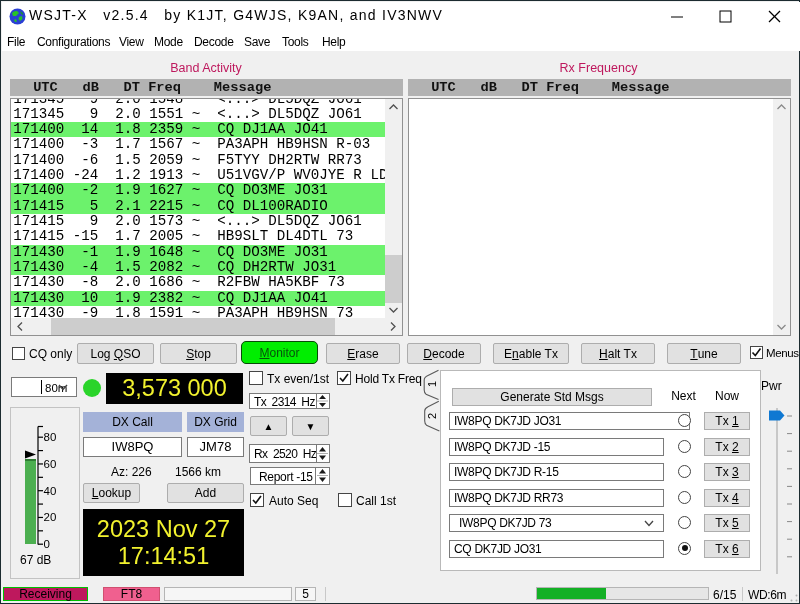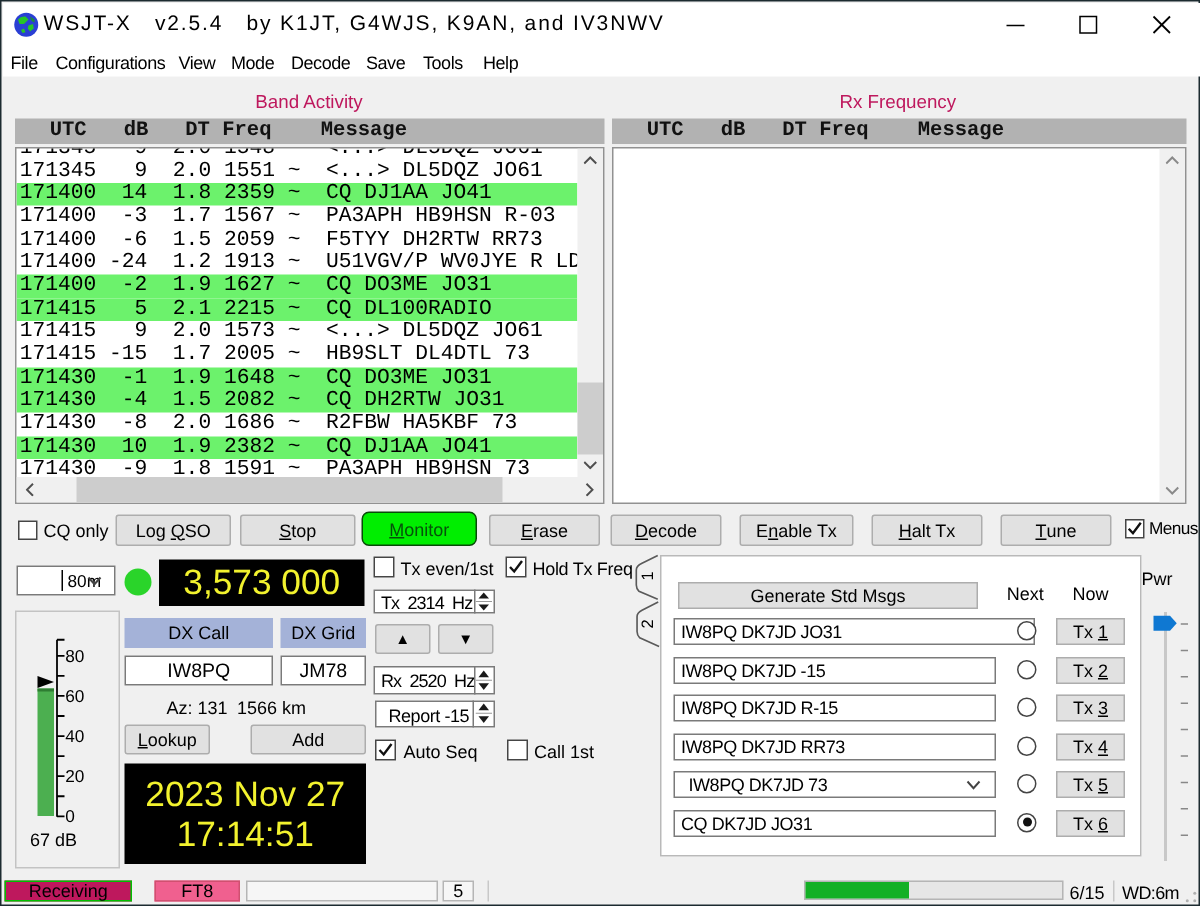--- a/index.html
+++ b/index.html
@@ -196,22 +196,22 @@
       <text x="33.5" y="60.94999999999999" font-size="11.5" font-family="Liberation Sans">60</text>
       <text x="33.5" y="34.19999999999999" font-size="11.5" font-family="Liberation Sans">80</text>
       <path d="M15 43.58749999999999 L26 47.58749999999999 L15 51.58749999999999 Z" fill="#000"></path>
     </svg>
   <div class="lab" style="left:19px;top:552px;">67 dB</div>
 
   <div class="abs blue" style="left:82px;top:411px;width:99px;height:20px;">DX Call</div>
   <div class="abs blue" style="left:186px;top:411px;width:57px;height:20px;">DX Grid</div>
   <div class="field" style="left:82px;top:436px;width:99px;height:20px;text-align:center;line-height:18px;font-size:13px;">IW8PQ</div>
   <div class="field" style="left:186px;top:436px;width:57px;height:20px;text-align:center;line-height:18px;font-size:13px;">JM78</div>
-  <div class="lab" style="left:110px;top:464px;">Az: 131</div>
-  <div class="lab" style="left:157px;top:464px;">1566 km</div>
+  <div class="lab" style="left:110px;top:464px;">Az: 226</div>
+  <div class="lab" style="left:174px;top:464px;">1566 km</div>
   <div class="btn" style="left:82px;top:482px;width:57px;height:20px;"><u>L</u>ookup</div>
   <div class="btn" style="left:166px;top:482px;width:77px;height:20px;">Add</div>
 
   <div class="abs lcd" style="left:82px;top:508px;width:161px;height:67px;font-size:23.5px;text-align:center;line-height:26.5px;">
     <div style="margin-top:7px;">2023 Nov 27</div>
     <div>17:14:51</div>
   </div>
 
   <div class="cb" style="left:248px;top:370px;width:14px;height:14px;"></div>
   <div class="lab" style="left:266px;top:371px;">Tx even/1st</div>

